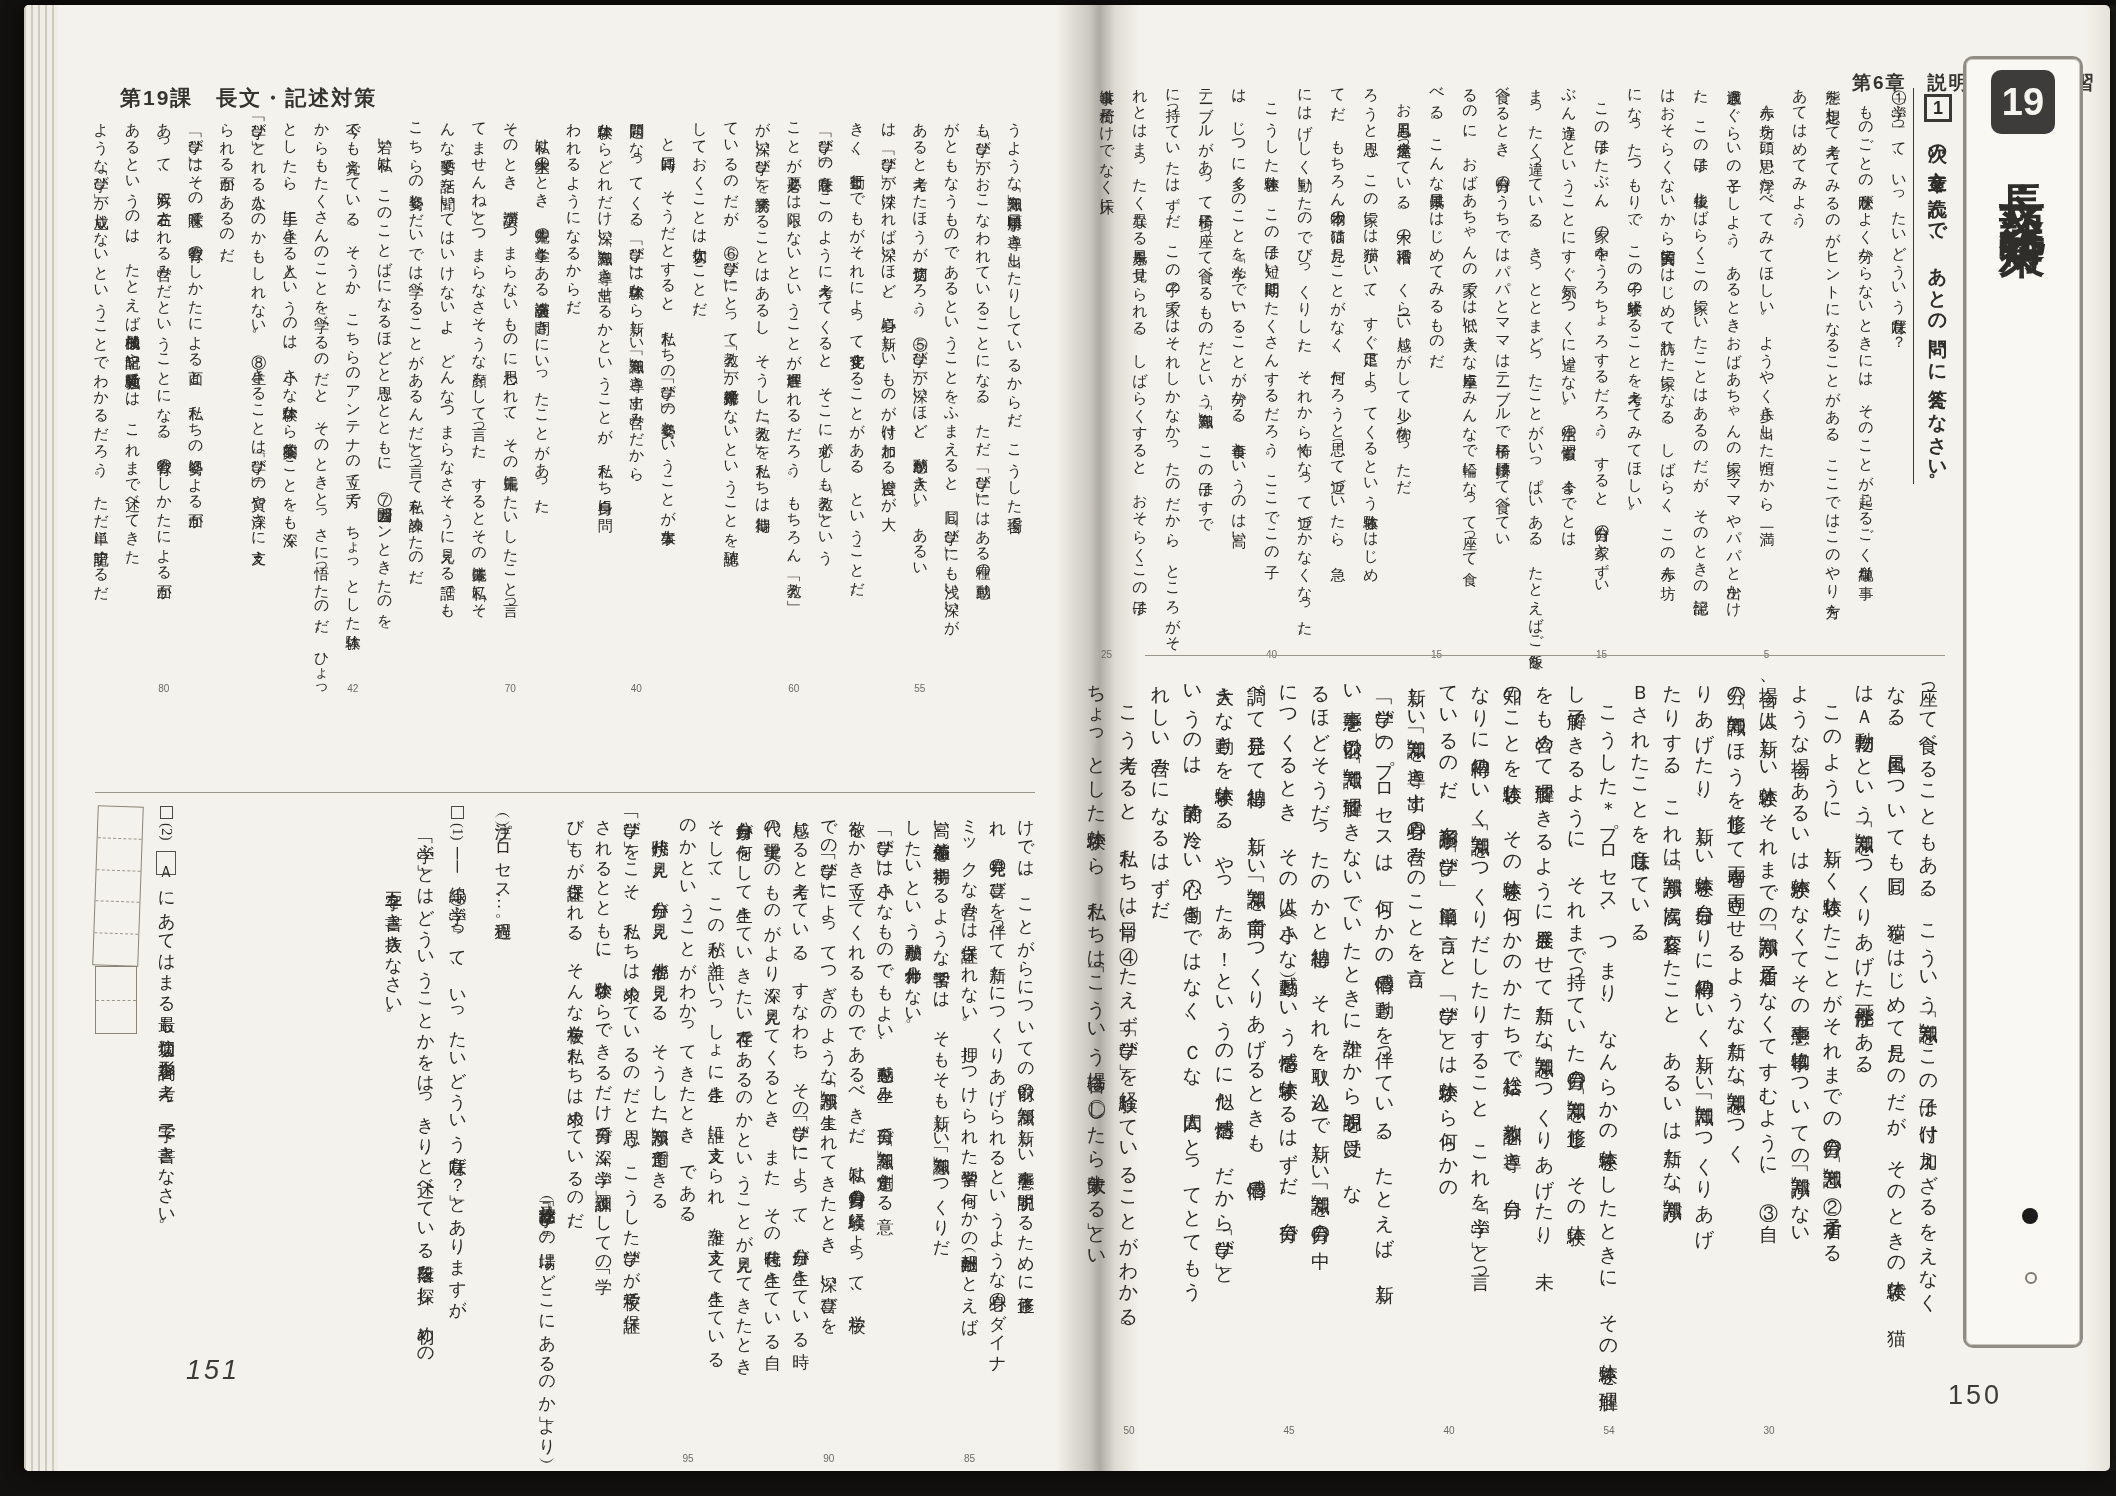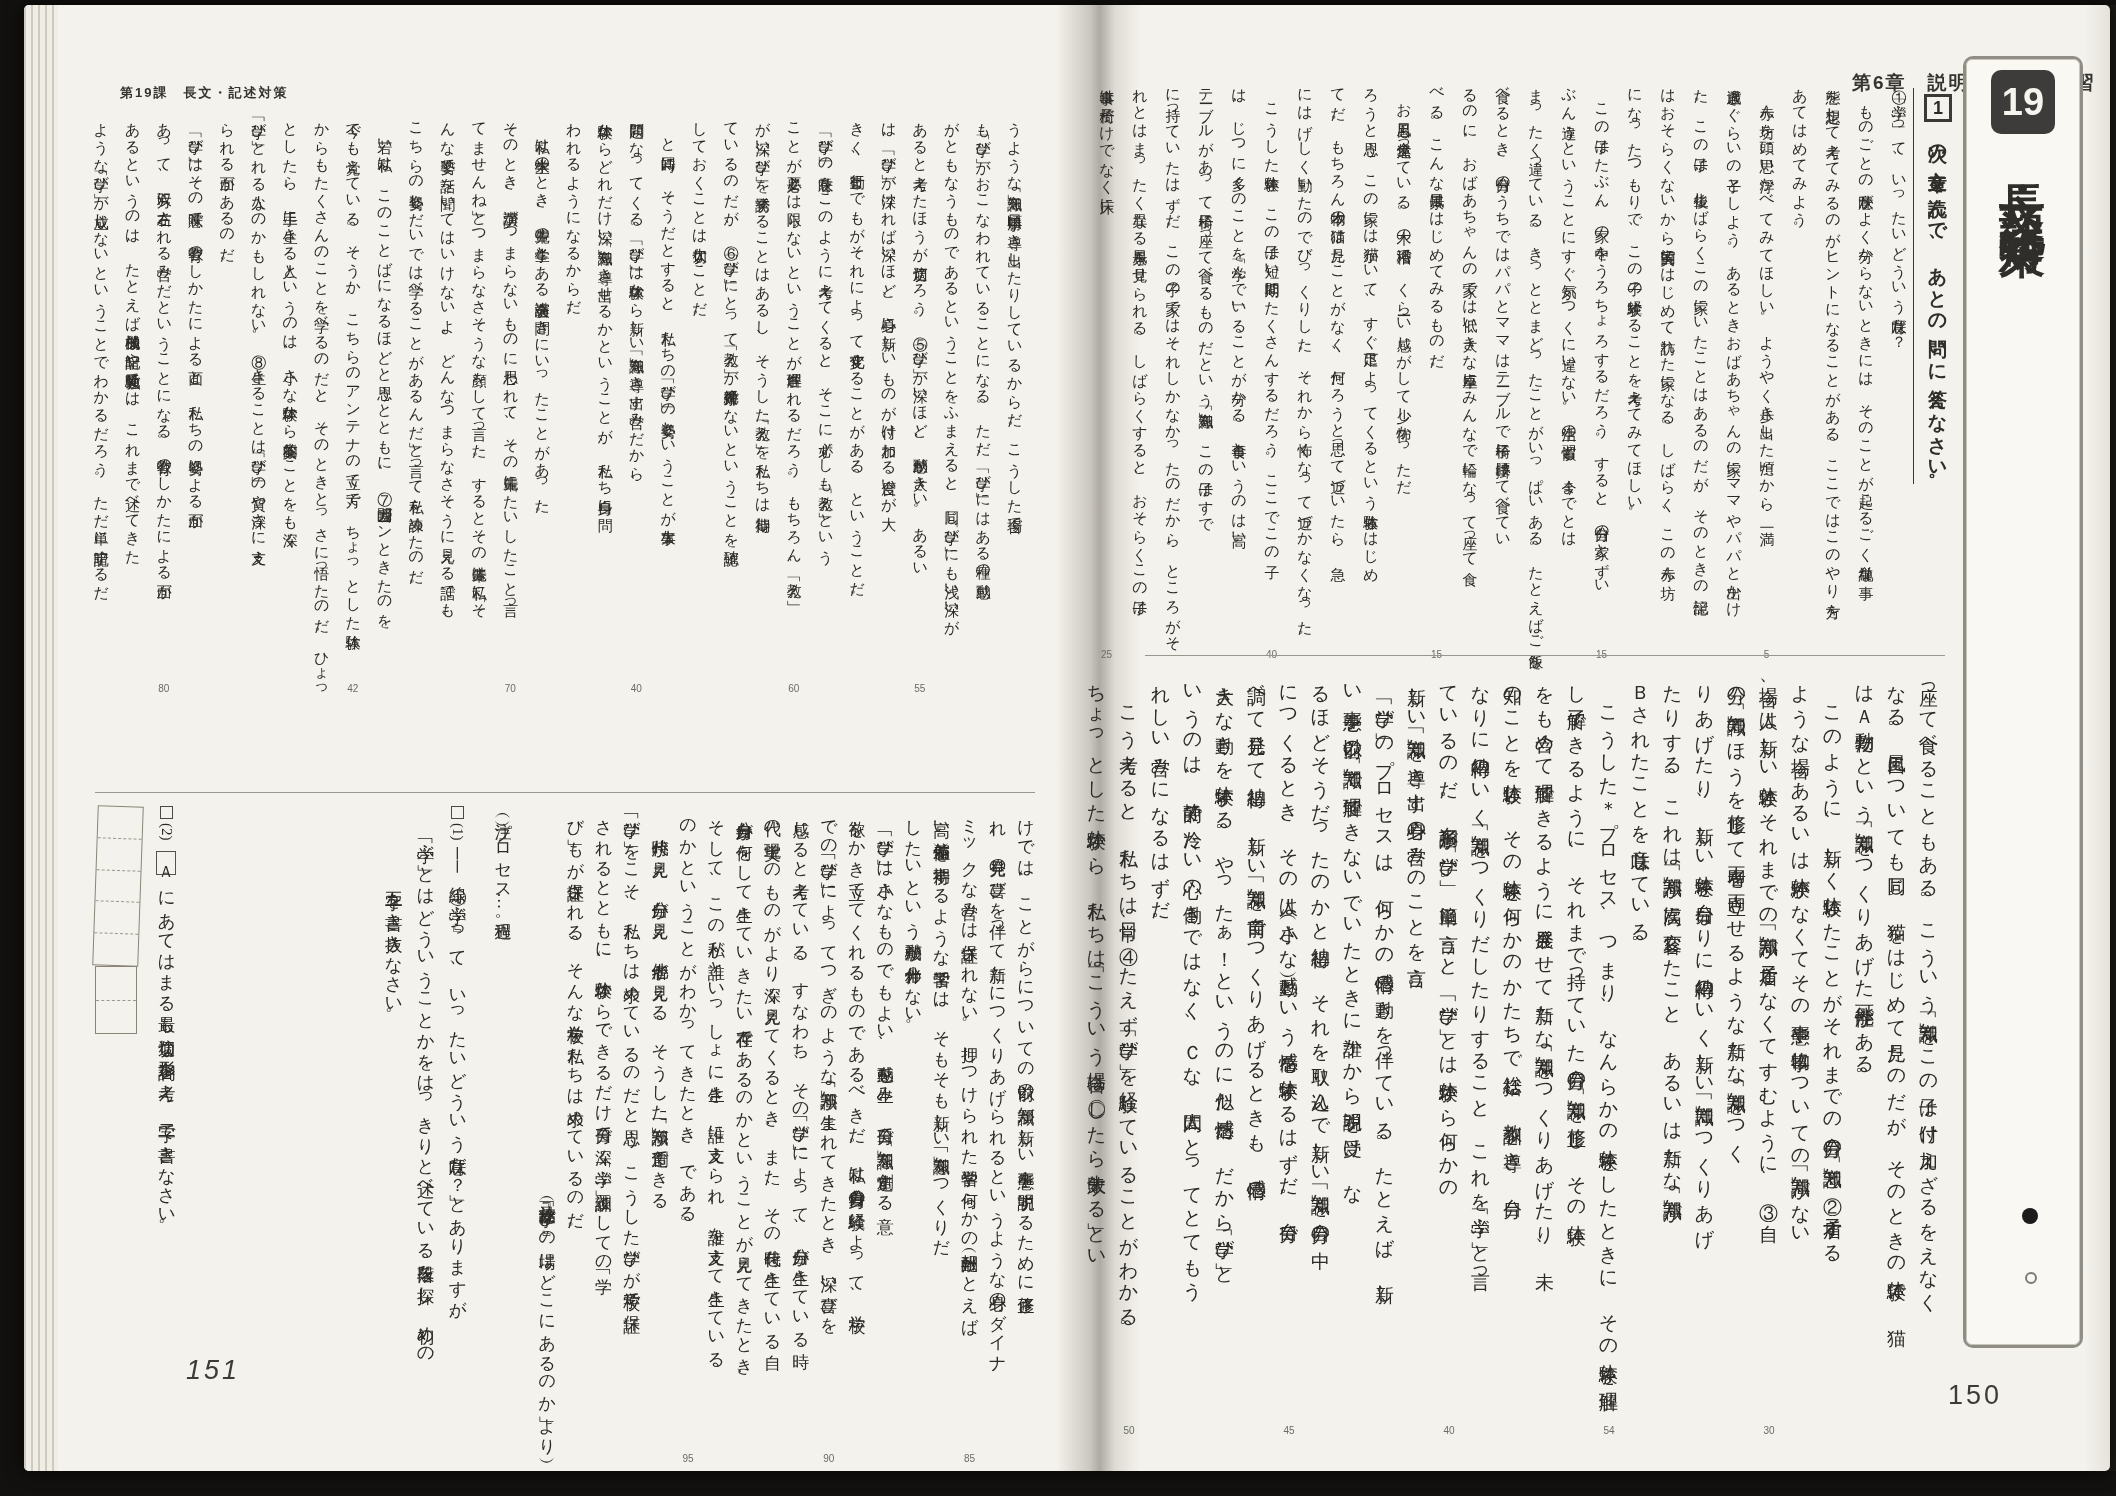--- a/index.html
+++ b/index.html
@@ -50,21 +50,21 @@
   .tab-ring{position:absolute;left:2025px;top:1272px;width:12px;height:12px;border-radius:50%;border:2px solid #7d7b74;}
 
   .instr-col{position:absolute;left:1918px;top:94px;width:40px;display:flex;flex-direction:column;align-items:center;}
   .box1{width:28px;height:28px;border:3px solid #3a3936;font-family:"Liberation Sans","DejaVu Sans",sans-serif;
       font-weight:bold;font-size:18px;display:flex;align-items:center;justify-content:center;color:#2b2a27;}
   .instr-text{writing-mode:vertical-rl;margin-top:8px;font-family:"Liberation Sans","DejaVu Sans",sans-serif;
       font-weight:bold;font-size:19px;letter-spacing:2px;color:#2f2e2b;line-height:1;}
 
   
   .page-header{position:absolute;left:120px;top:84px;font-family:"Liberation Sans","DejaVu Sans",sans-serif;
-      font-size:13px;font-weight:bold;color:#35342f;letter-spacing:2px;}
+      font-size:21px;font-weight:bold;color:#35342f;letter-spacing:2px;}
   .note-citation{font-size:16px;}
 
   
   .questions{position:absolute;left:95px;top:806px;width:378px;height:648px;}
   .qblock{position:absolute;top:0;height:100%;display:flex;flex-direction:row-reverse;}
   .q1{right:0;} .q2{left:55px;}
   .qcol{position:relative;display:flex;flex-direction:column;align-items:center;width:32px;height:100%;}
   .qcol .qt{writing-mode:vertical-rl;line-height:1;font-size:17.5px;letter-spacing:.8px;white-space:nowrap;}
   .q1 .qcol:nth-child(2){padding-top:26px;} .q1 .qcol:nth-child(3){padding-top:72px;}
   .chk{width:13px;height:13px;border:1.5px solid #4a4945;margin-bottom:4px;flex:none;}

